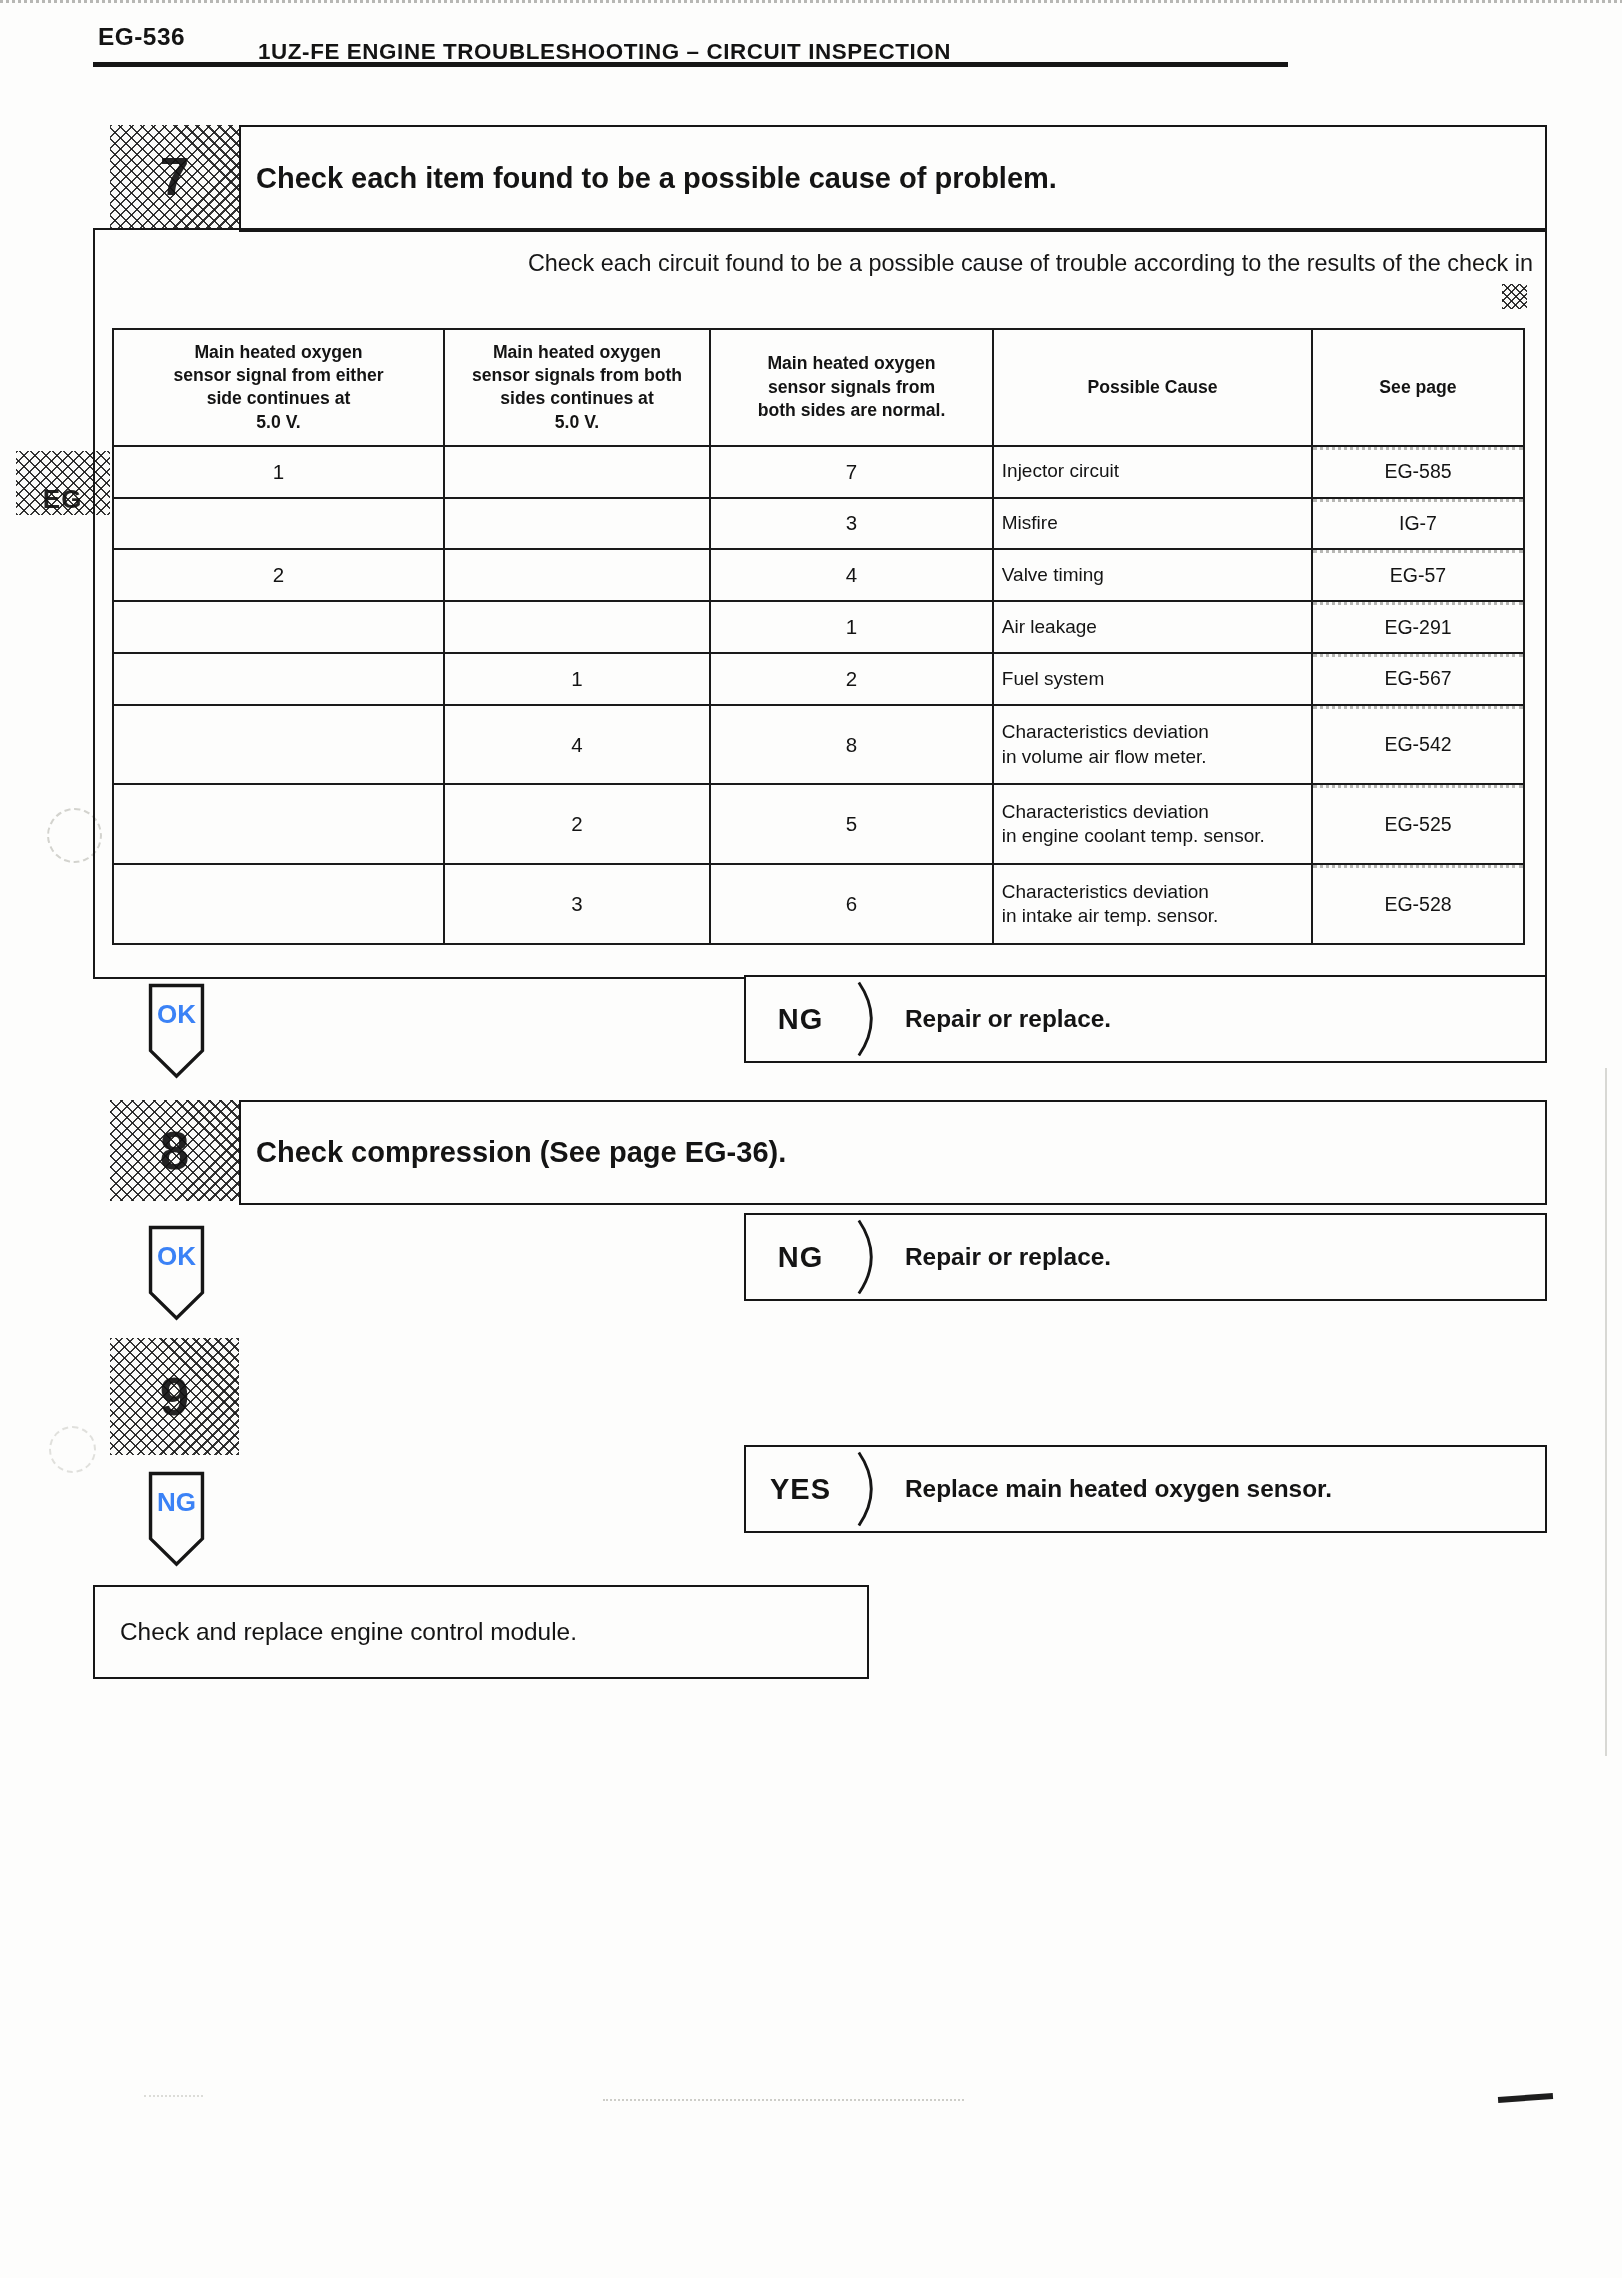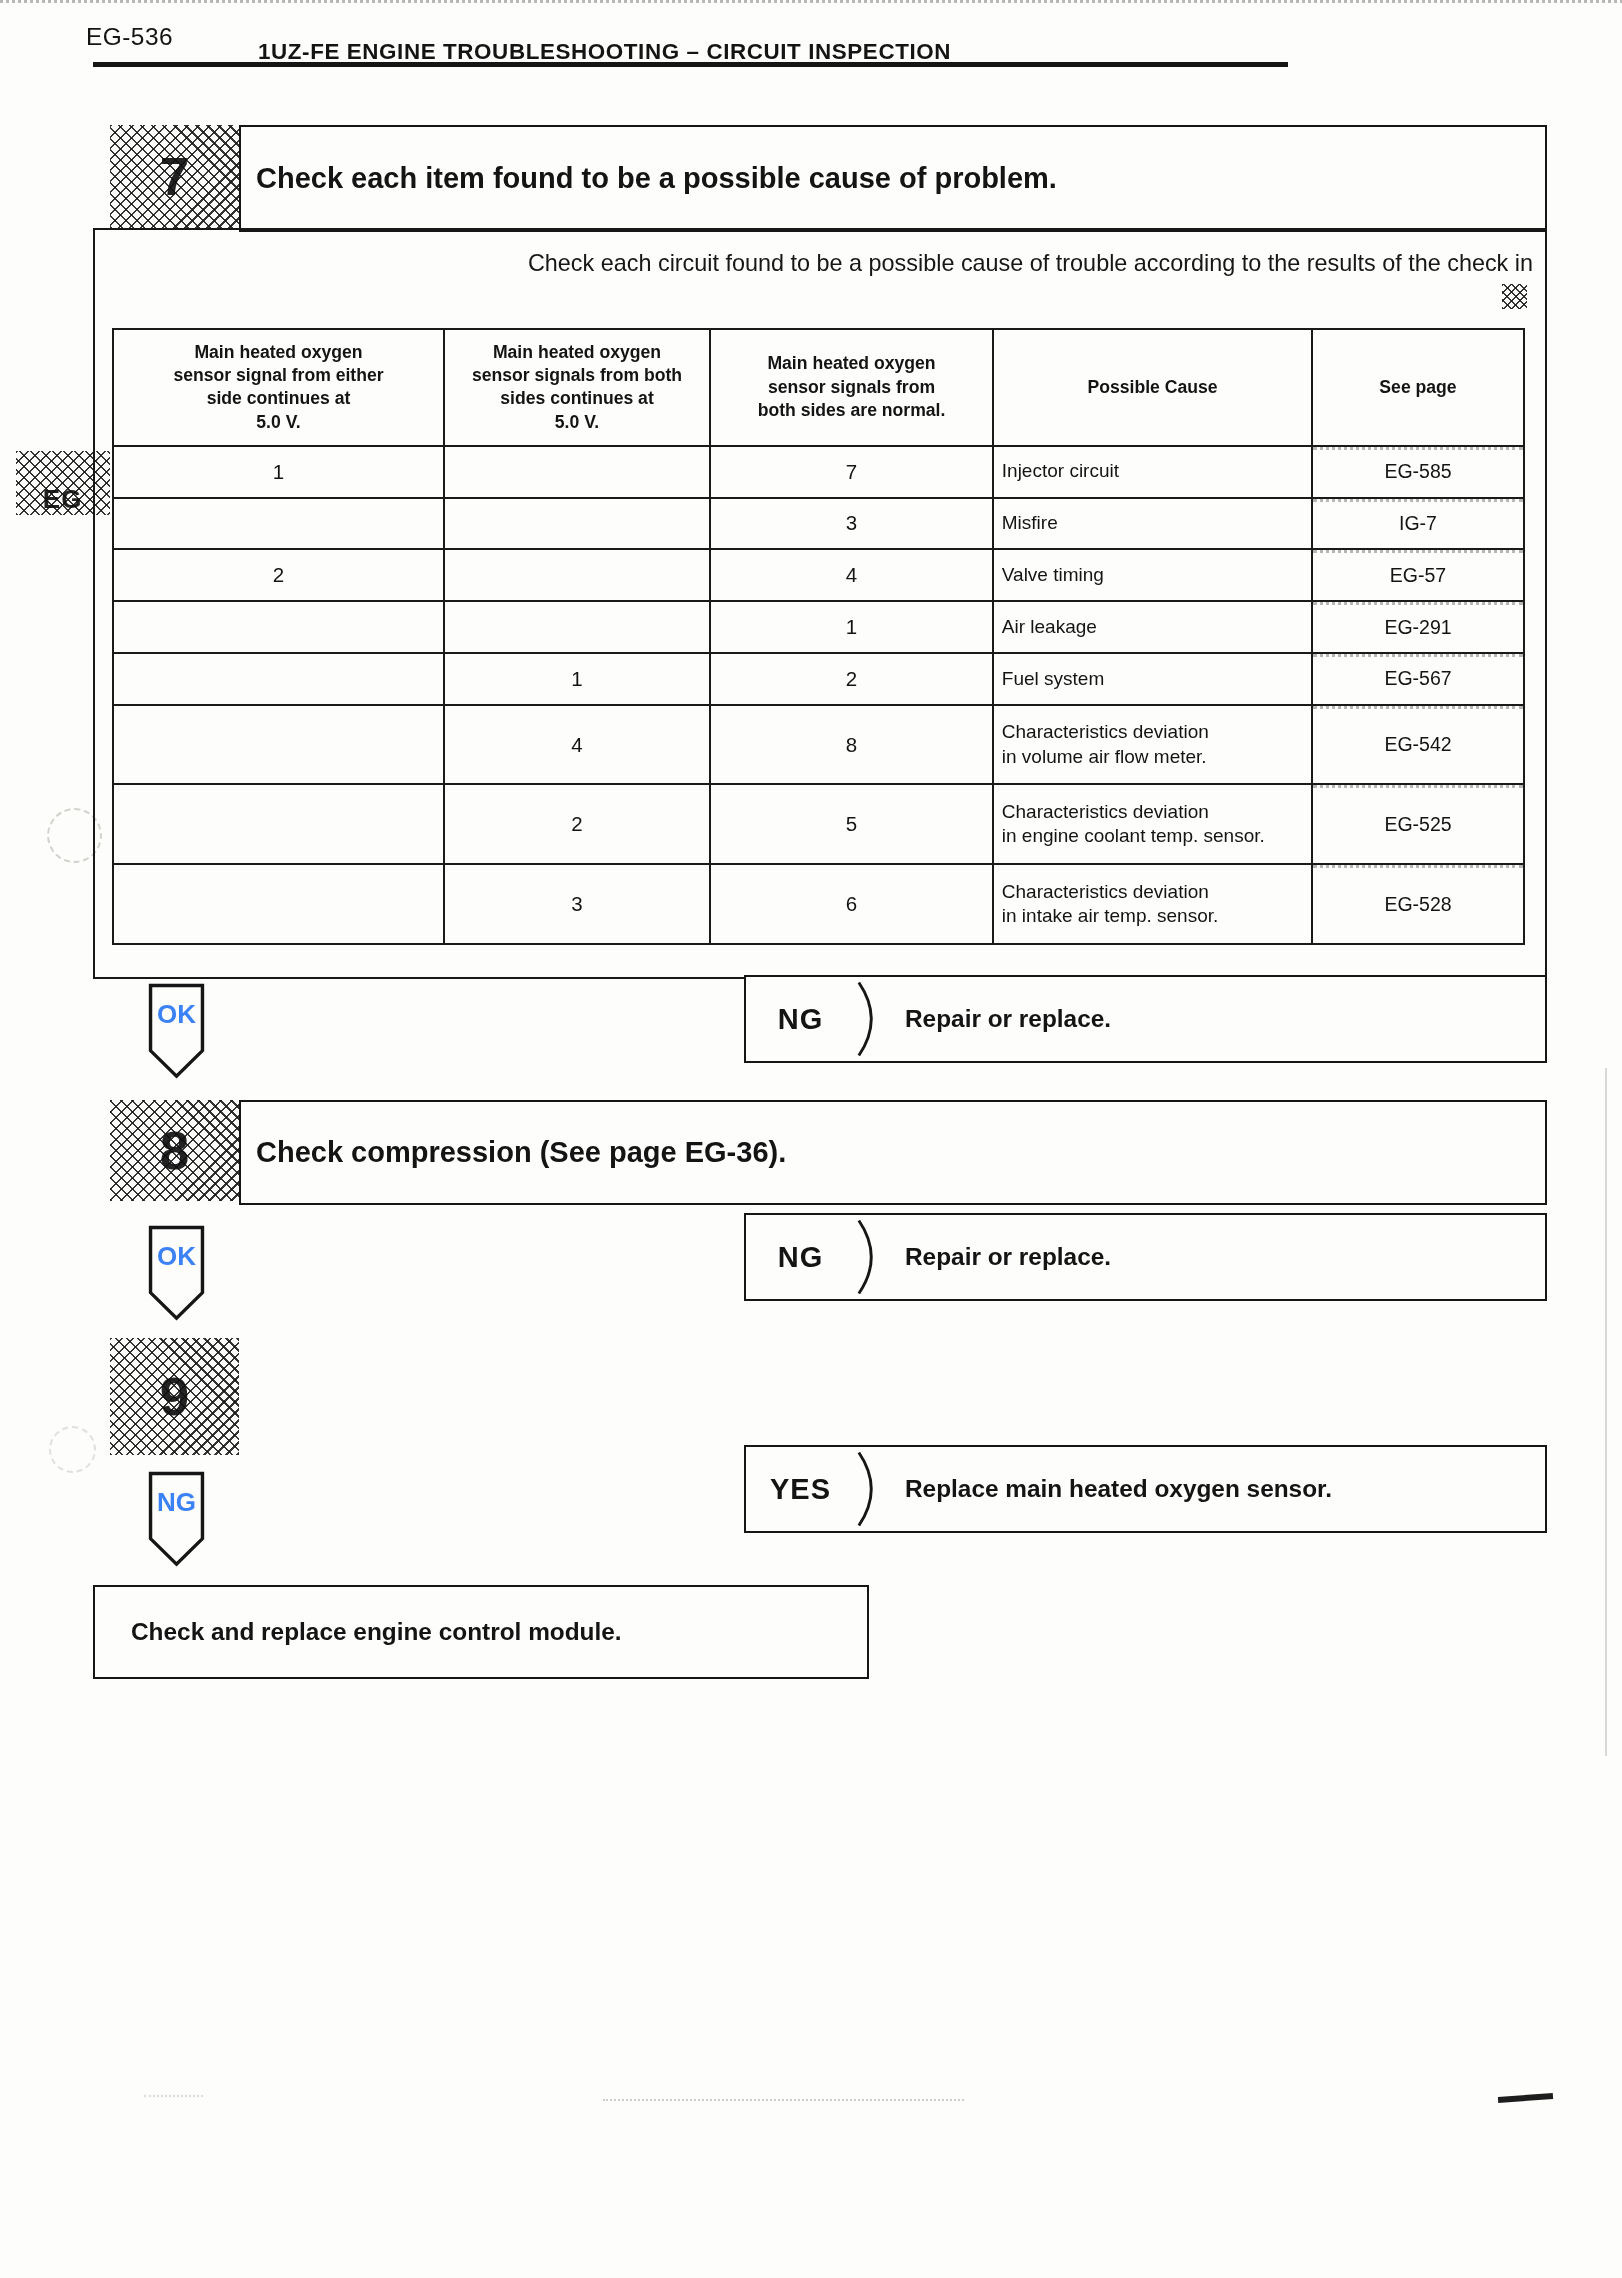--- a/index.html
+++ b/index.html
@@ -13,21 +13,21 @@
     overflow:hidden;
   }
   .page::before{
     content:"";position:absolute;left:0;top:0;width:100%;height:0;
     border-top:3.9px dotted #9a9a96;opacity:.7;
   }
   .abs{position:absolute;}
   .pre{white-space:pre-line;}
 
   
-  .pageno{left:86px;top:23.4px;font-size:24.4px;font-weight:400;letter-spacing:0.5px;}
+  .pageno{left:98px;top:23.4px;font-size:24.4px;font-weight:700;letter-spacing:0.5px;}
   .htitle{left:258px;top:39px;font-size:22.4px;font-weight:700;letter-spacing:0.6px;}
   .hrule{left:93px;top:62px;width:1195px;height:4.9px;background:#161616;}
 
   
   .hatch{
     background-color:#fbfbf9;
     background-image:
       repeating-linear-gradient(45deg, rgba(25,25,25,.88) 0 1.8px, transparent 1.8px 7.8px),
       repeating-linear-gradient(135deg, rgba(25,25,25,.88) 0 1.8px, transparent 1.8px 7.8px);
   }
@@ -72,21 +72,21 @@
     display:flex;align-items:center;
   }
   .flow-label{width:109px;text-align:center;font-size:29px;font-weight:700;letter-spacing:1px;}
   .chev{flex:0 0 auto;}
   .action-text{font-size:24.4px;font-weight:700;padding-left:25px;}
 
   .finalbox{
     background:#fdfdfc;border:2.9px solid #161616;
     display:flex;align-items:center;
   }
-  .finalbox .t{font-size:24.4px;font-weight:700;padding-left:36px;}
+  .finalbox .t{font-size:24.4px;font-weight:400;padding-left:25px;}
 
   
   .egtab{left:15.6px;top:451px;width:94px;height:64px;display:flex;align-items:flex-end;justify-content:center;}
   .egtab span{font-size:26px;font-weight:700;color:#101010;opacity:.92;letter-spacing:1px;}
   .sketch-circle{border:2px dashed #c9c9c3;border-radius:50%;opacity:.8;}
   .scanline-r{left:1605px;top:1068px;width:2px;height:688px;background:#b9b9b3;opacity:.55;}
   .dash-br{left:1498px;top:2095px;width:55px;height:5.9px;background:#1d1d1d;transform:rotate(-4deg);}
   .dots-b{left:603px;top:2099px;width:361px;height:0;border-top:2.9px dotted #c2c2bc;opacity:.8;}
   .dots-l{left:144px;top:2095px;width:59px;height:0;border-top:2.9px dotted #cfcfc9;opacity:.7;}
 </style>

